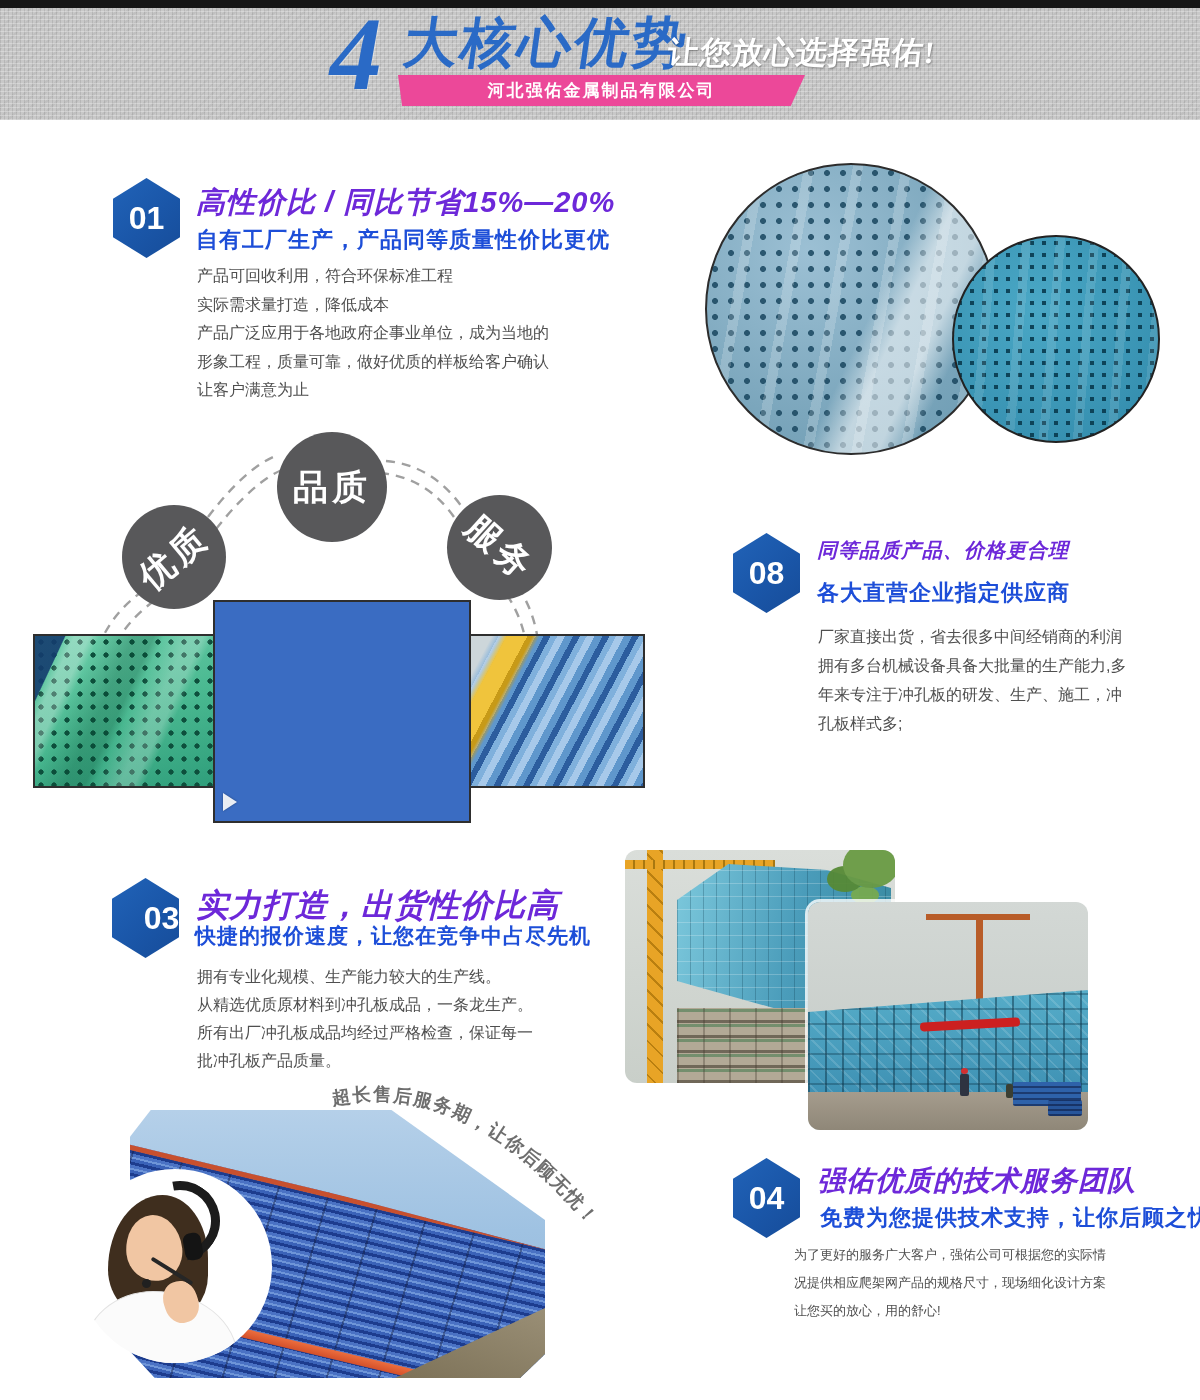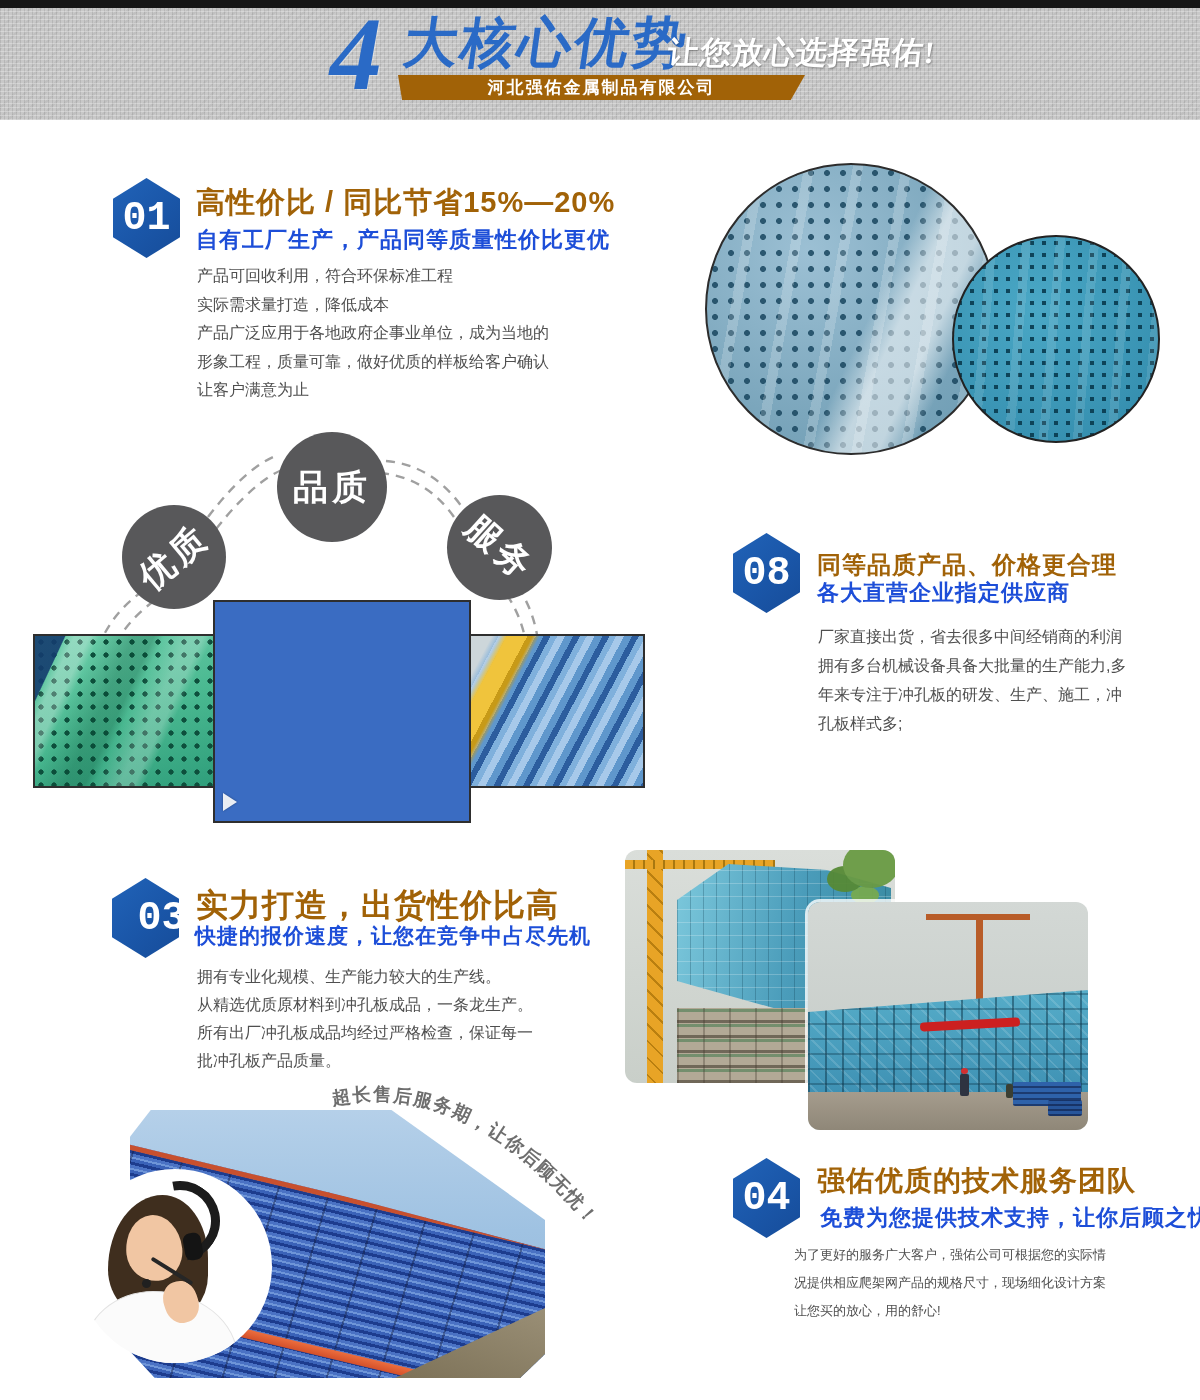--- a/index.html
+++ b/index.html
@@ -26,34 +26,34 @@
     left:404px; top:14px; font-family:"Liberation Serif", serif;
     font-size:54px; font-weight:bold; color:#2a6ac6; letter-spacing:3px;
     transform:skewX(-8deg); line-height:1.1;
   }
   .header-sub {
     left:668px; top:32px; font-family:"Liberation Serif", serif;
     font-size:31px; font-weight:bold; color:#ffffff; letter-spacing:1px;
     transform:skewX(-6deg); text-shadow:1px 1px 2px rgba(60,60,60,.55);
   }
   .company-ribbon {
-    left:398px; top:75px; width:407px; height:25px; background:#a16207;
+    left:398px; top:75px; width:407px; height:31px; background:#ec4899;
     clip-path:polygon(0 0, 100% 0, 96.5% 100%, 1% 100%);
     display:flex; align-items:center; justify-content:center;
   }
   .company-ribbon span { color:#ffffff; font-size:17px; font-weight:bold; letter-spacing:2px; }
 
   
   .hex {
     width:67px; height:80px; background:linear-gradient(135deg,#2163b8 0%, #1a56a8 55%, #164c99 100%);
     clip-path:polygon(50% 0, 100% 26%, 100% 74%, 50% 100%, 0 74%, 0 26%);
     display:flex; align-items:center; justify-content:center;
   }
-  .hex span { font-family:Liberation Mono, monospace; font-size:40px; font-weight:bold; color:#fff; }
-  .sec-title { font-size:29px; font-weight:bold; color:#a16207; letter-spacing:1px; white-space:nowrap; }
+  .hex span { font-family:Liberation Sans, sans-serif; font-size:32px; font-weight:bold; color:#fff; }
+  .sec-title { font-size:29px; font-weight:bold; color:#6d28d9; letter-spacing:1px; white-space:nowrap;font-style:italic; }
   .sec-sub   { font-family:"Liberation Serif", serif; font-size:22px; font-weight:bold; color:#1d4ed8; letter-spacing:1px; white-space:nowrap; }
   .sec-body  { font-size:16px; color:#4f4f4f; line-height:28.5px; white-space:pre-line; }
 
   
   .gcircle {
     border-radius:50%; background:#58585a;
     display:flex; align-items:center; justify-content:center;
   }
   .gcircle span { color:#fff; font-size:35px; font-weight:bold; letter-spacing:4px; }
 
@@ -256,21 +256,21 @@
 
   <div class="abs photo-frame green-panel"></div>
   <div class="abs photo-frame mid-panel">
     <div class="watermark"></div>
   </div>
   <div class="abs photo-frame corr-panel"></div>
 
   <div class="abs hex" style="left:733px;top:533px;">
     <span>08</span>
   </div>
-  <div class="abs sec-title" style="left:817px;top:537px;font-size:24px;margin-top:12px;">同等品质产品、价格更合理</div>
+  <div class="abs sec-title" style="left:817px;top:537px;font-size:20px;">同等品质产品、价格更合理</div>
   <div class="abs sec-body" style="left:818px;top:622px;width:350px;line-height:29px;">厂家直接出货，省去很多中间经销商的利润
 拥有多台机械设备具备大批量的生产能力,多
 年来专注于冲孔板的研发、生产、施工，冲
 孔板样式多;</div>
   <div class="abs sec-sub" style="left:817px;top:578px;">各大直营企业指定供应商</div>
 
   <div class="abs cphoto photoA">
     <div class="mast"></div>
     <div class="jib"></div>
     <div class="building"></div>

